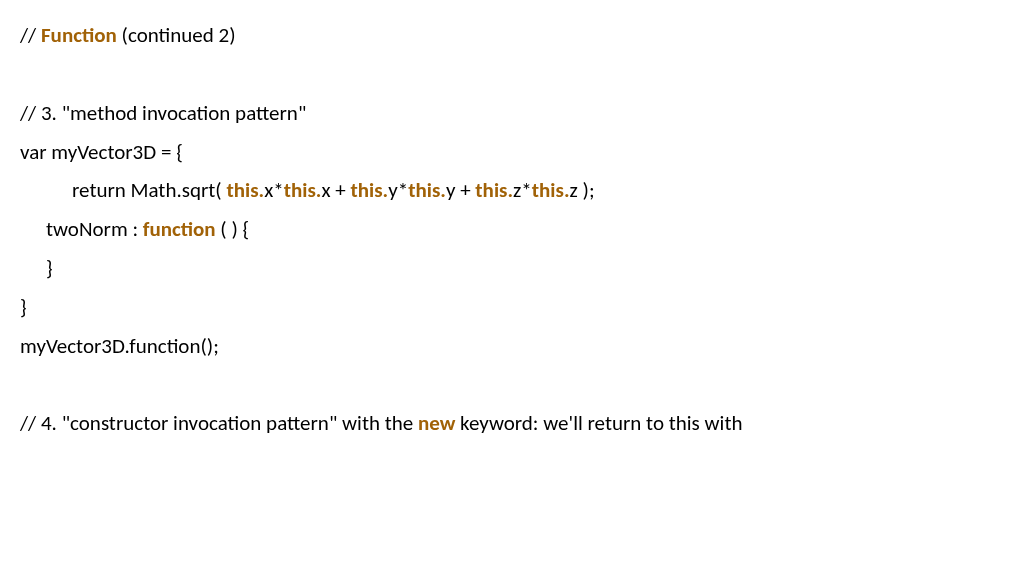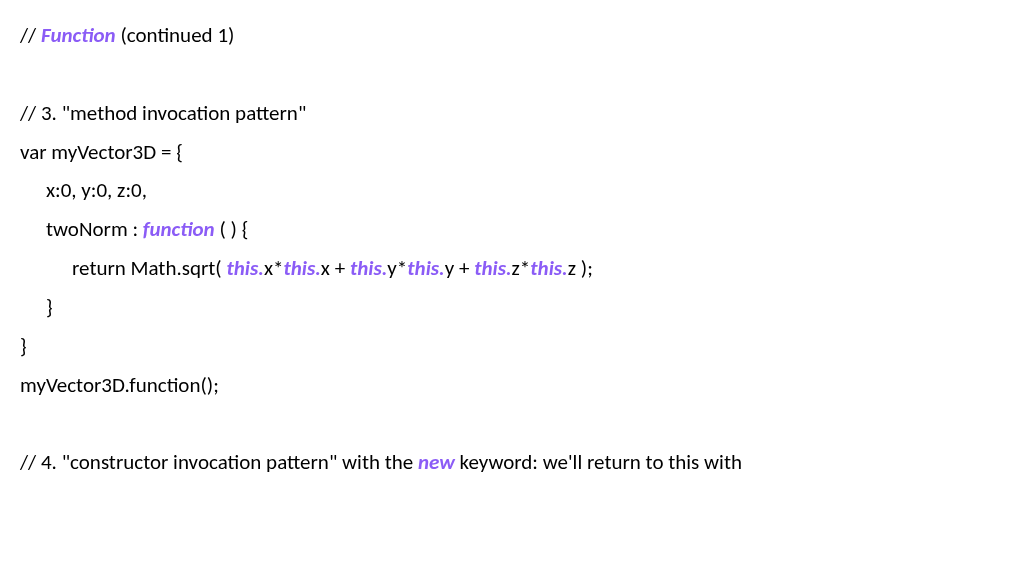--- a/index.html
+++ b/index.html
@@ -8,43 +8,42 @@
       font-family: Calibri, "Segoe UI", Arial, sans-serif;
       font-size: 21px;
       line-height: 1.85;
       color: #000000;
       padding: 16px 20px;
       width: 1024px;
       height: 576px;
       overflow: hidden;
     }
     .line { white-space: pre; }
-    .green { color: #8b5cf6; font-weight: bold; font-style: italic; }
+    .green { color: #a16207; font-weight: bold; }
     .indent1 { padding-left: 26px; }
     .indent2 { padding-left: 52px; }
     .blank { height: 1.85em; }
   </style>
 </head>
 <body>
 
 <div>
 
-  <div class="line"><span>// </span><span class="green">Function</span><span> (continued 1)</span></div>
+  <div class="line"><span>// </span><span class="green">Function</span><span> (continued 2)</span></div>
 
   <div class="blank"></div>
 
   <div class="line"><span>// 3. "method invocation pattern"</span></div>
 
   <div class="line"><span>var myVector3D = {</span></div>
 
-  <div class="line indent1"><span>x:0, y:0, z:0,</span></div>
+
+  <div class="line indent2"><span>return Math.sqrt( </span><span class="green">this.</span><span>x*</span><span class="green">this.</span><span>x + </span><span class="green">this.</span><span>y*</span><span class="green">this.</span><span>y + </span><span class="green">this.</span><span>z*</span><span class="green">this.</span><span>z );</span></div>
 
   <div class="line indent1"><span>twoNorm : </span><span class="green">function</span><span> ( ) {</span></div>
-
-  <div class="line indent2"><span>return Math.sqrt( </span><span class="green">this.</span><span>x*</span><span class="green">this.</span><span>x + </span><span class="green">this.</span><span>y*</span><span class="green">this.</span><span>y + </span><span class="green">this.</span><span>z*</span><span class="green">this.</span><span>z );</span></div>
 
   <div class="line indent1"><span>}</span></div>
 
   <div class="line"><span>}</span></div>
 
   <div class="line"><span>myVector3D.function();</span></div>
 
   <div class="blank"></div>
 
   <div class="line"><span>// 4. "constructor invocation pattern" with the </span><span class="green">new</span><span> keyword: we'll return to this with</span></div>

